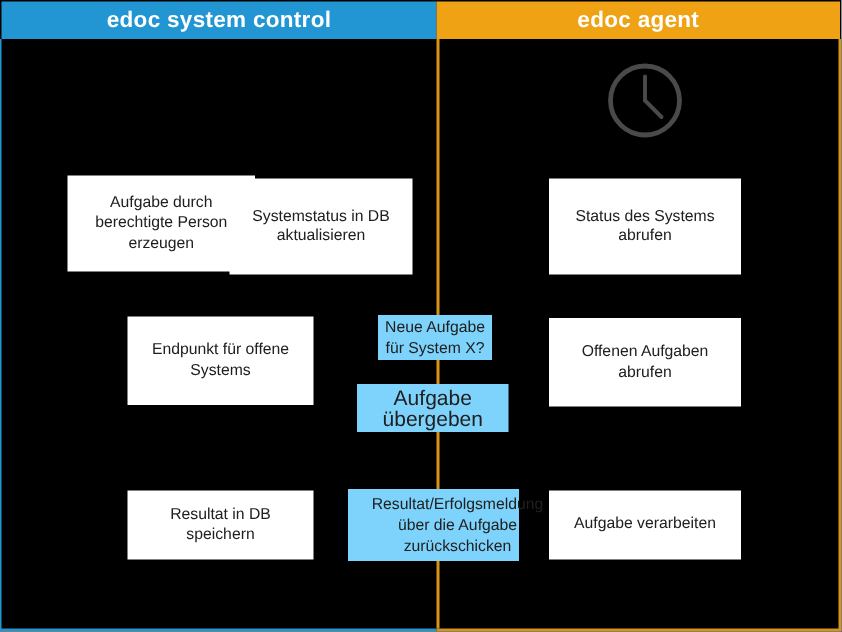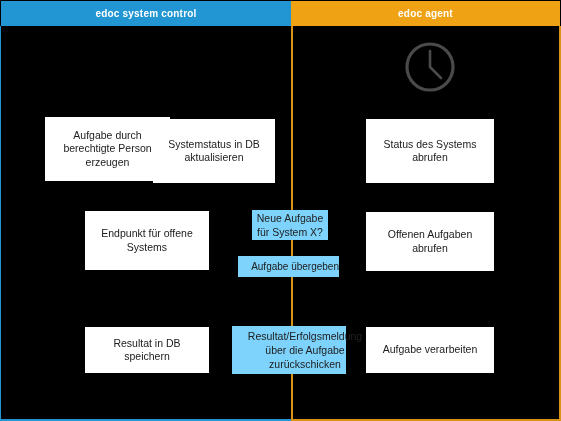--- a/index.html
+++ b/index.html
@@ -19,21 +19,21 @@
   }
   
   .lane-header {
     position: absolute;
     top: 1px;
     height: 25px;
     display: flex;
     align-items: center;
     justify-content: center;
     color: #ffffff;
-    font-size: 10px;
+    font-size: 15px;
     font-weight: bold;
     letter-spacing: 0.2px;
     box-sizing: border-box;
   }
   .lane-header.left {
     left: 1px;
     width: 290px;
     background: #2196d3;
   }
   .lane-header.right {
@@ -173,21 +173,21 @@
   </div>
 
   <div class="node" style="left:366px; top:212px; width:128px; height:59px;align-items:center;">
     <span>Offenen Aufgaben abrufen</span>
   </div>
 
   <div class="flow-label" style="left:252px; top:210px; width:76px; height:30px;">
     <span>Neue Aufgabe für System X?</span>
   </div>
 
-  <div class="flow-label" style="left:238px; top:256px; width:101px; height:21px; font-size:10px;justify-content:flex-end;">
+  <div class="flow-label" style="left:238px; top:256px; width:101px; height:32px; font-size:14px;">
     <span>Aufgabe übergeben</span>
   </div>
 
   <div class="node" style="left:85px; top:327px; width:124px; height:46px;">
     <span>Resultat in DB speichern</span>
   </div>
 
   <div class="node" style="left:366px; top:327px; width:128px; height:46px;">
     <span>Aufgabe verarbeiten</span>
   </div>

